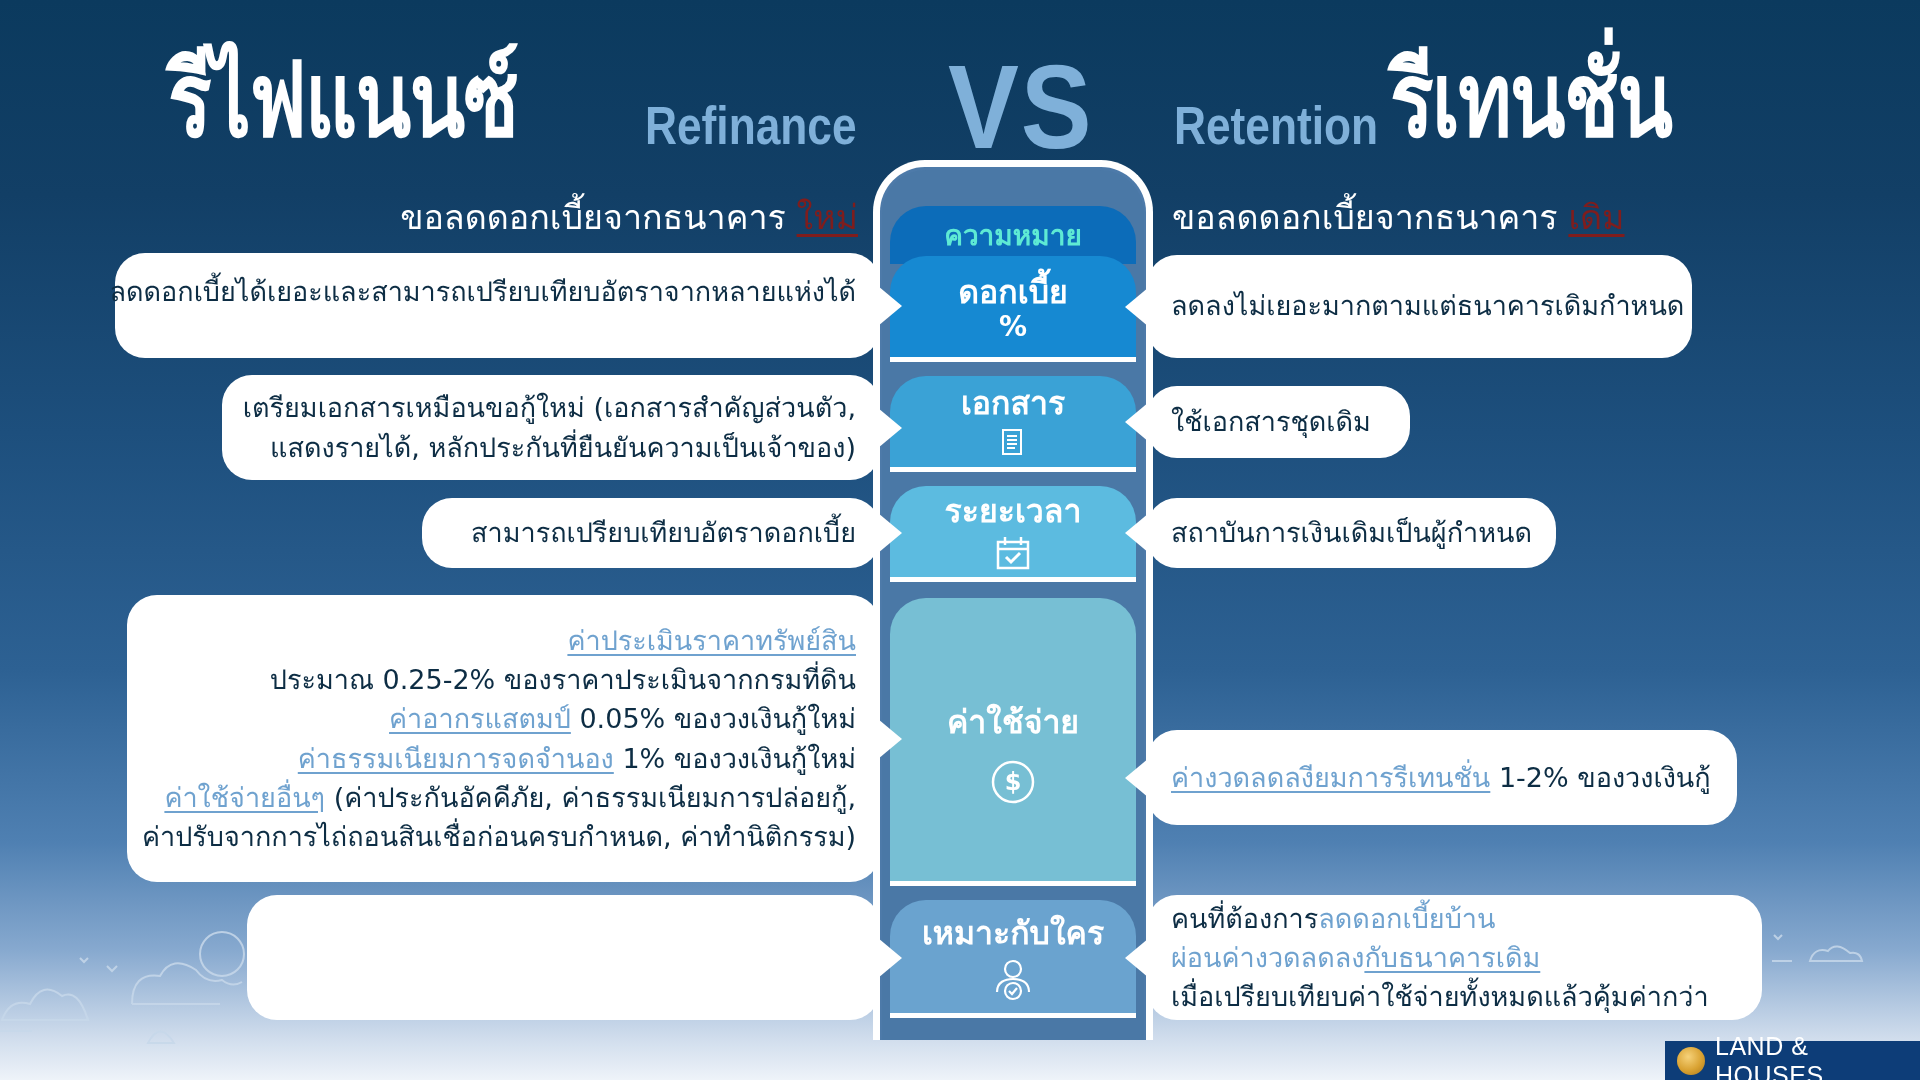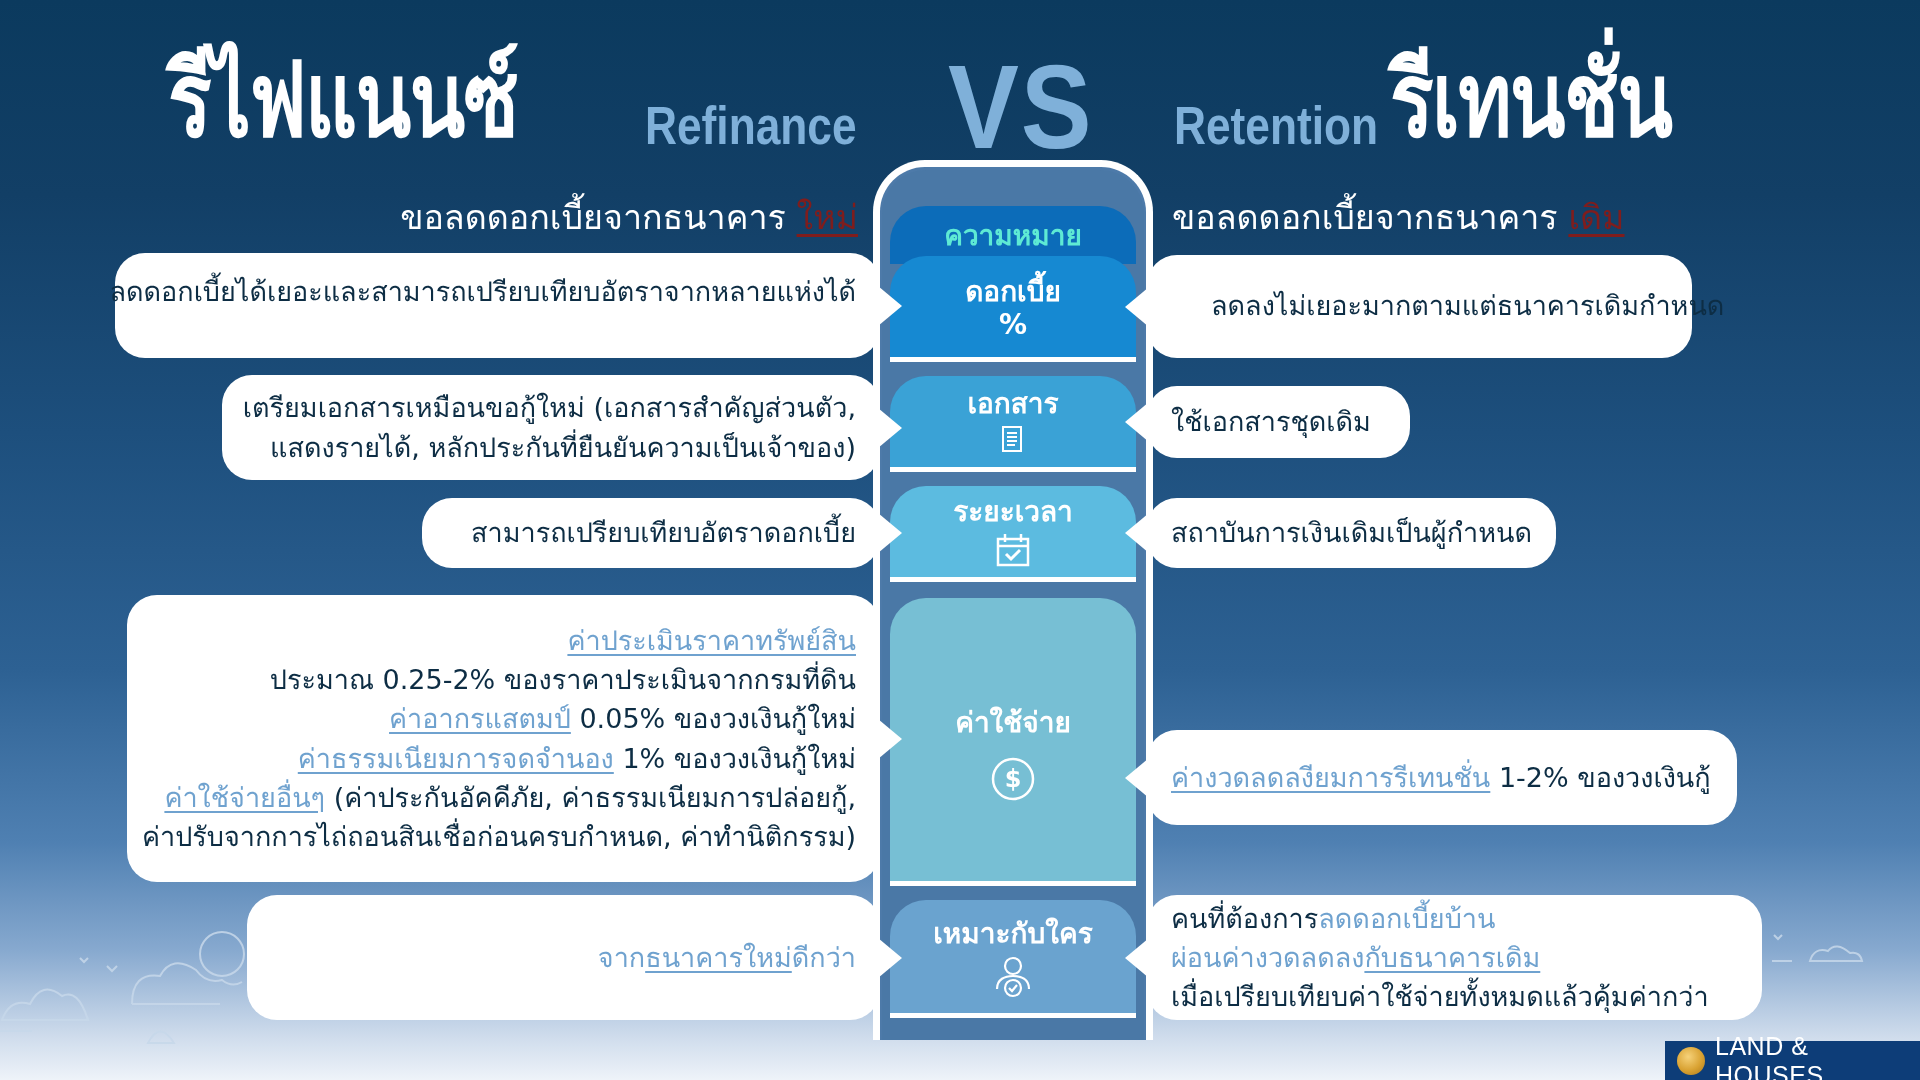--- a/index.html
+++ b/index.html
@@ -64,21 +64,21 @@
   .cell {
     position:absolute; left:890px; width:246px;
     border-radius:36px 36px 0 0;
     color:#fff; font-weight:bold;
     display:flex; flex-direction:column; align-items:center; justify-content:center;
     box-sizing:border-box;
   }
   .cell::after {
     content:""; position:absolute; left:0; right:0; bottom:0; height:5px; background:#ffffff;
   }
-  .cell .lbl { font-size:28px; line-height:1.1; }
+  .cell .lbl { font-size:32px; line-height:1.1; }
   .cell .ico { margin-top:6px; }
 
   
   .bubble {
     position:absolute; background:#ffffff; border-radius:30px;
     color:#0d2d44; font-size:27px; line-height:1.45;
     box-sizing:border-box;
     display:flex; flex-direction:column; justify-content:center;
   }
   .bubble.l { align-items:flex-end; text-align:right; padding:0 24px 0 20px; }
@@ -200,25 +200,24 @@
 <div class="bubble l" style="left:127px; top:595px; width:753px; height:287px; line-height:1.45;">
   <span class="line"><span class="link">ค่าประเมินราคาทรัพย์สิน</span></span>
   <span class="line">ประมาณ 0.25-2% ของราคาประเมินจากกรมที่ดิน</span>
   <span class="line"><span class="link">ค่าอากรแสตมป์</span><span> 0.05% ของวงเงินกู้ใหม่</span></span>
   <span class="line"><span class="link">ค่าธรรมเนียมการจดจำนอง</span><span> 1% ของวงเงินกู้ใหม่</span></span>
   <span class="line"><span class="link">ค่าใช้จ่ายอื่นๆ</span><span> (ค่าประกันอัคคีภัย, ค่าธรรมเนียมการปล่อยกู้,</span></span>
   <span class="line">ค่าปรับจากการไถ่ถอนสินเชื่อก่อนครบกำหนด, ค่าทำนิติกรรม)</span>
 </div>
 
 <div class="bubble l" style="left:247px; top:895px; width:633px; height:125px;">
-  <span class="line accent"><span>จาก</span><span class="link">ธนาคารใหม่</span><span>ดีกว่า</span></span>
 </div>
 
 <div class="bubble r" style="left:1147px; top:255px; width:545px; height:103px;">
-  <span class="line" style="margin-top:-2px;margin-left:40px;">ลดลงไม่เยอะมากตามแต่ธนาคารเดิมกำหนด</span>
+  <span class="line" style="margin-top:-2px;">ลดลงไม่เยอะมากตามแต่ธนาคารเดิมกำหนด</span>
 </div>
 
 <div class="bubble r" style="left:1147px; top:386px; width:263px; height:72px;">
   <span class="line">ใช้เอกสารชุดเดิม</span>
 </div>
 
 <div class="bubble r" style="left:1147px; top:498px; width:409px; height:70px;">
   <span class="line">สถาบันการเงินเดิมเป็นผู้กำหนด</span>
 </div>
 

